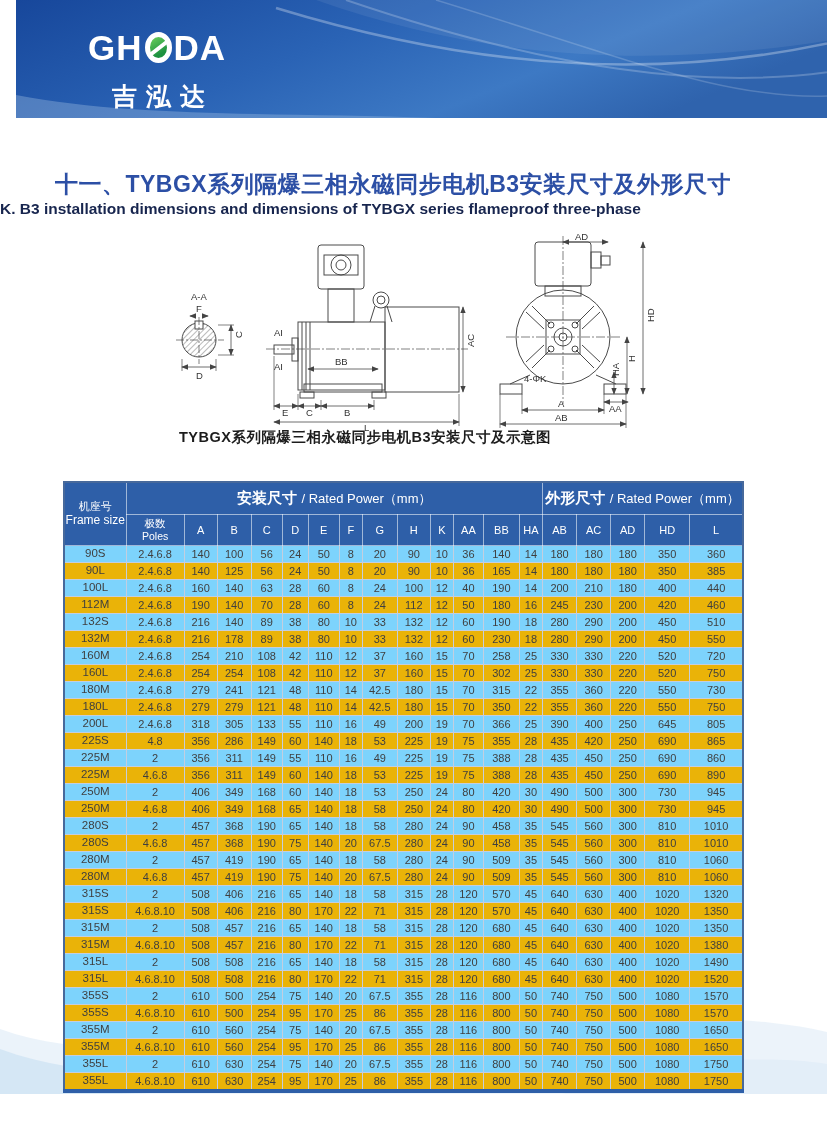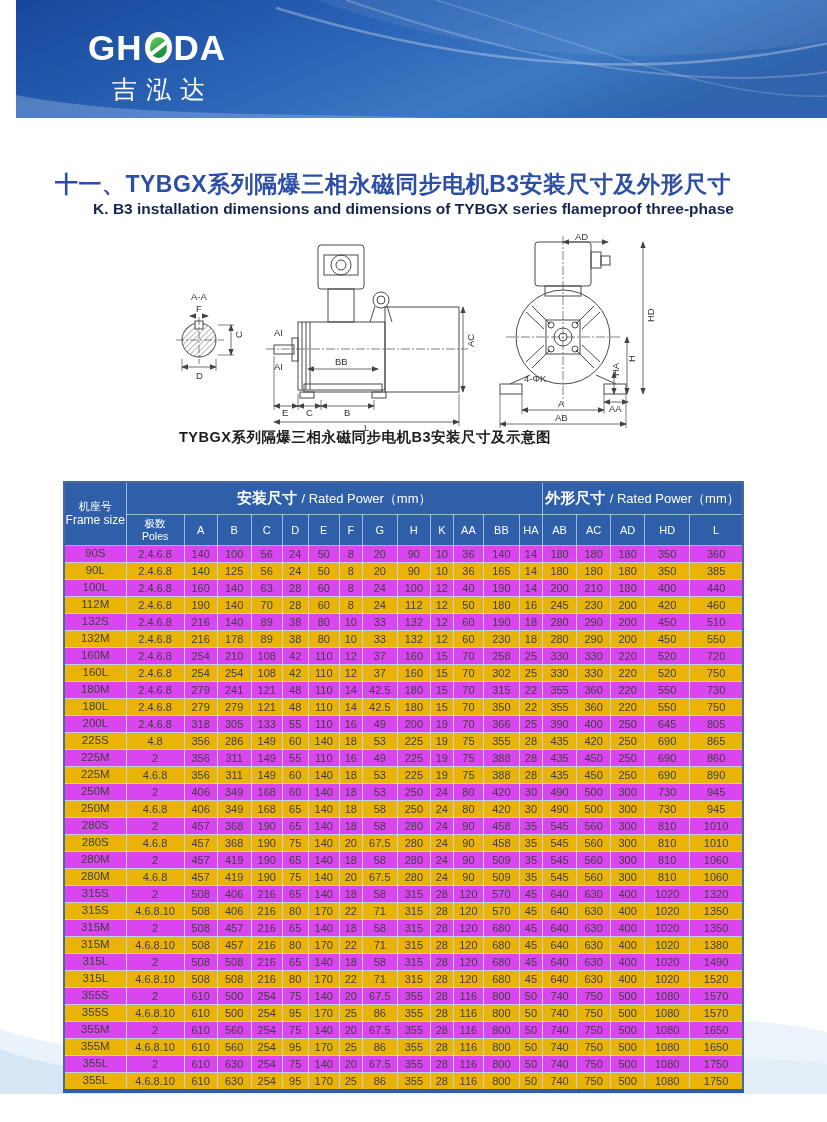--- a/index.html
+++ b/index.html
@@ -8,25 +8,25 @@
   
   .banner{position:absolute;left:16px;top:0;width:827px;height:118px;}
   .banner svg{display:block;}
   .logo{position:absolute;left:72px;top:30px;color:#ffffff;line-height:1;}
   .logo-line1{display:flex;align-items:center;font-weight:bold;font-size:35px;letter-spacing:1px;}
   .logo-o{display:inline-block;width:27px;height:31px;margin:0 2px;border:5px solid #ffffff;
           border-radius:50%;box-sizing:border-box;position:relative;
           background:linear-gradient(150deg,#5cc457 15%,#1d9140 75%);}
   .logo-o::after{content:"";position:absolute;left:-2px;top:9px;width:22px;height:4px;
           background:#ffffff;border-radius:3px;transform:rotate(-38deg);}
-  .logo-line2{font-weight:normal;font-size:25px;letter-spacing:9px;margin-top:12px;padding-left:24px;}
+  .logo-line2{font-weight:bold;font-size:25px;letter-spacing:9px;margin-top:19px;padding-left:24px;}
   
   .title-cn{position:absolute;left:0;top:169px;width:786px;text-align:center;
             font-size:23px;font-weight:bold;color:#2c4fa5;letter-spacing:.5px;}
-  .title-en{position:absolute;left:0;top:200px;width:827px;text-align:center;
+  .title-en{position:absolute;left:0;top:200px;width:827px;text-align:left;
             font-size:15.5px;font-weight:bold;color:#17254e;}
   
   .diagram{position:absolute;left:146px;top:234px;width:546px;height:198px;}
   .diagram text{font-family:"Liberation Sans",sans-serif;font-size:9.5px;fill:#333;}
   .caption{position:absolute;left:0;top:428px;width:730px;text-align:center;
            font-size:14.5px;font-weight:bold;color:#1c1c1c;letter-spacing:.5px;}
   
   .table-wrap{position:absolute;left:63px;top:481px;width:683px;z-index:2;}
   table.dims{border-collapse:collapse;table-layout:fixed;width:681px;
              border:2px solid #47699b;border-bottom:4px solid #2e5fa8;}
@@ -36,21 +36,21 @@
   th.group .cn{font-size:15px;font-weight:bold;}
   th.group .en{font-size:13px;}
   th.framesize{font-size:11px;line-height:1.25;}
   th.framesize .en{font-size:12px;}
   th.sub2{height:30px;font-size:10.5px;line-height:1.2;}
   th.sub-col{height:30px;font-size:11px;}
   tbody td{height:15px;font-size:11px;color:#3f3f3f;text-align:center;padding:.5px 0;
            border:1px solid #c4cede;line-height:1;}
   tbody td.frame{font-size:11.5px;}
   tbody tr{background:#eab308;}
-  tbody tr.alt{background:#d946ef;margin-top:47px;}
+  tbody tr.alt{background:#7dd3fc;margin-top:47px;}
   
   .bottom-wave{position:absolute;left:0;bottom:28px;z-index:0;}
 </style>
 </head>
 <body>
 
 <div class="page">
 
   <div class="banner">
     <svg width="827" height="118" viewBox="0 0 827 118">

